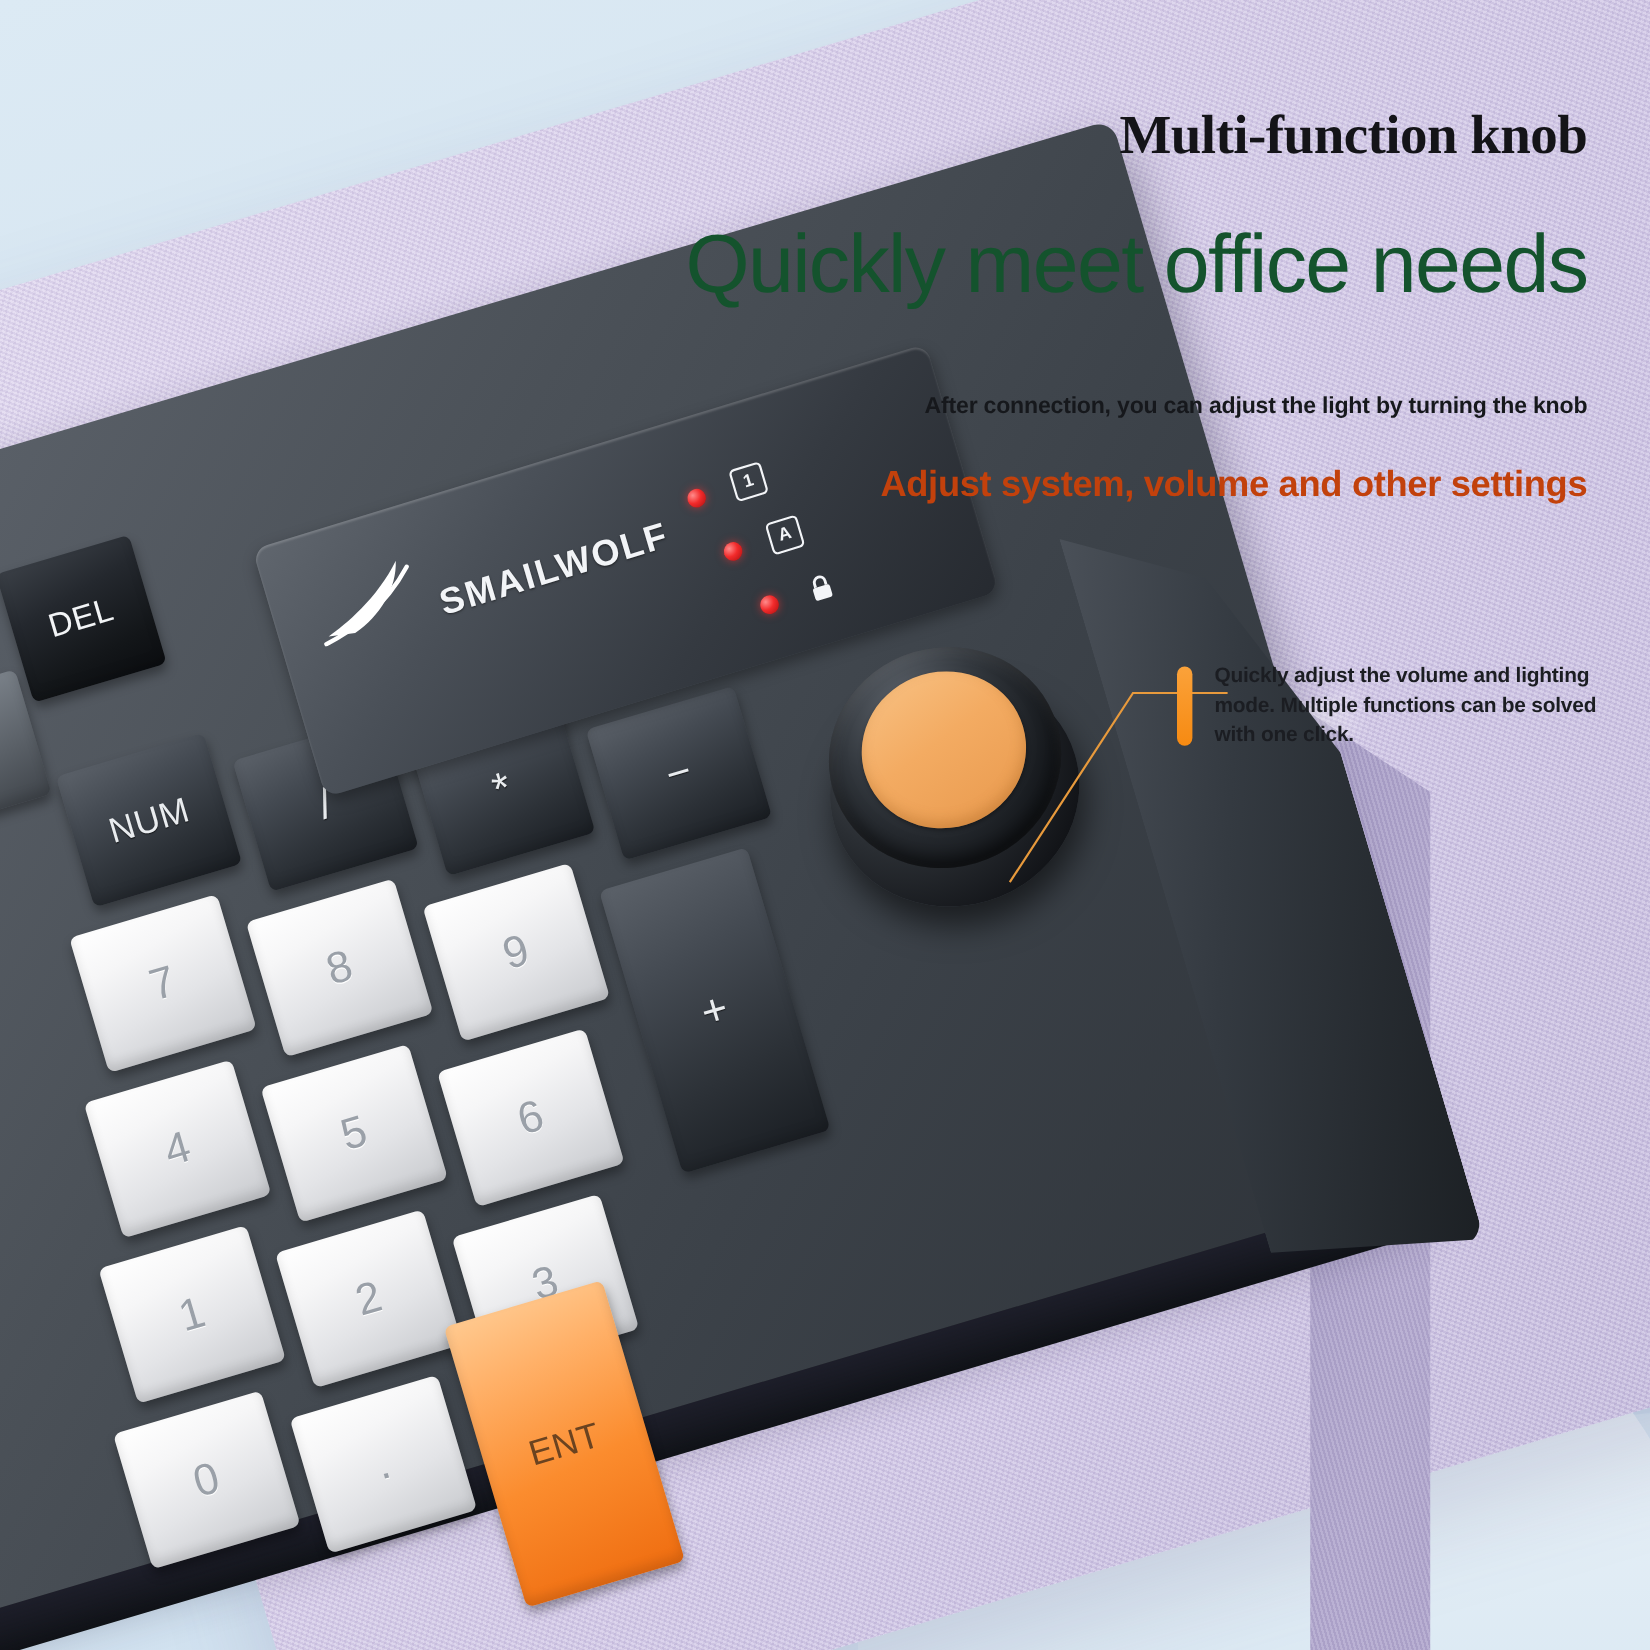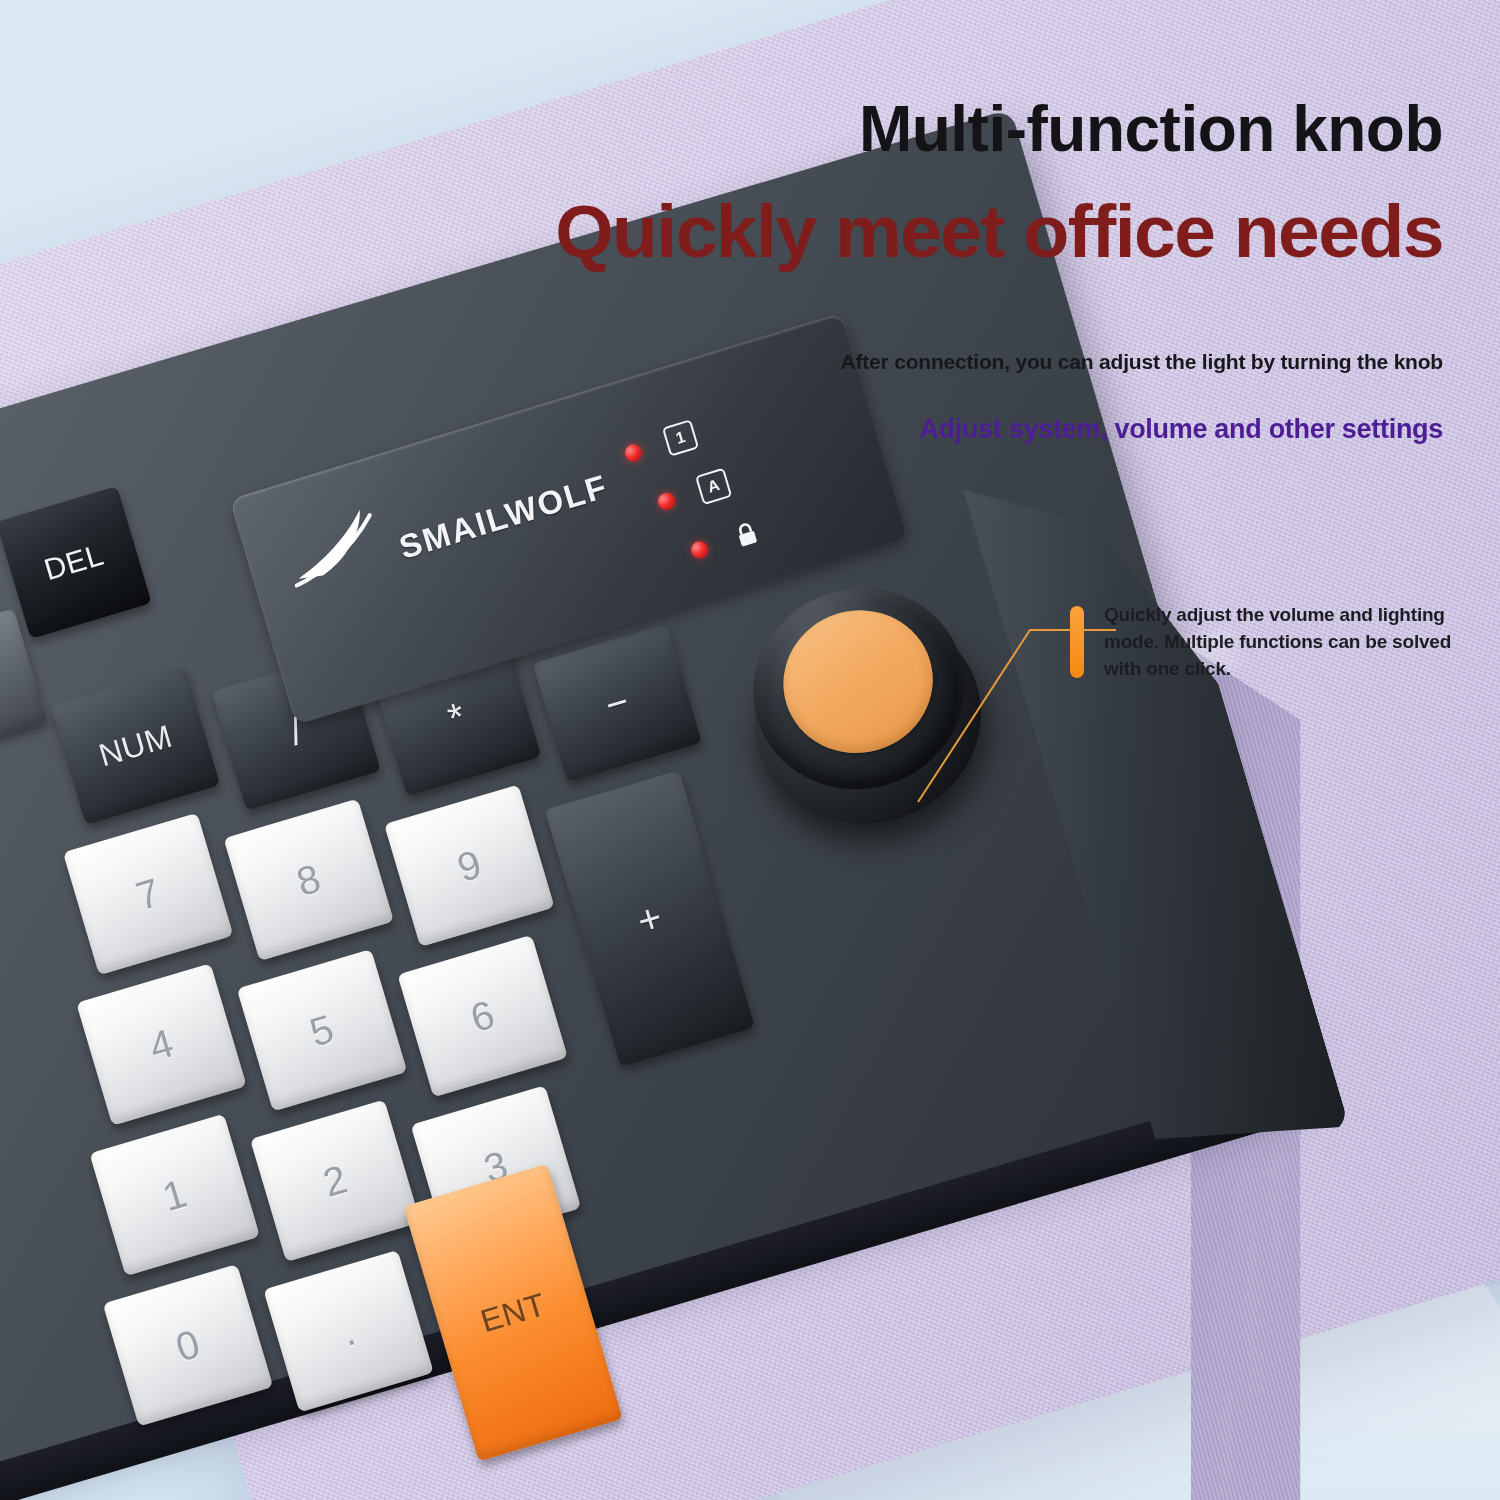--- a/index.html
+++ b/index.html
@@ -166,30 +166,30 @@
        background:radial-gradient(circle at 34% 30%, #ff8b8b 0%, #f22b2b 45%, #a80d0d 100%);
        box-shadow:0 0 8px rgba(255,50,50,.6);}
   .led-ico{width:30px;height:30px;display:flex;align-items:center;justify-content:center;
            color:#f3f5f8;font-size:17px;font-weight:bold;}
   .led-box{border:2.5px solid #f3f5f8;border-radius:5px;width:26px;height:26px;
            display:flex;align-items:center;justify-content:center;font-size:16px;}
 
   
   .txt{position:absolute;right:57px;top:96px;width:980px;text-align:right;}
   .h-small{
-    font-size:64px;font-weight:bold;color:#141418;letter-spacing:-.5px;line-height:1.05;
-    font-family:Liberation Sans, sans-serif;
+    font-size:50px;font-weight:bold;color:#141418;letter-spacing:-.5px;line-height:1.05;
+    font-family:Liberation Serif, serif;
   }
   .h-big{
-    margin-top:30px;
-    font-size:75px;font-weight:bold;color:#7f1d1d;letter-spacing:-1.5px;line-height:1.02;
+    margin-top:52px;
+    font-size:75px;font-weight:normal;color:#14532d;letter-spacing:-1.5px;line-height:1.02;
     font-family:"Liberation Sans", sans-serif;
   }
   .sub1{margin-top:80px;font-size:21px;font-weight:bold;color:#16181c;letter-spacing:-.2px;text-align:right;}
-  .sub2{margin-top:40px;font-size:27px;font-weight:bold;color:#4c1d95;letter-spacing:-.3px;}
+  .sub2{margin-top:40px;font-size:33px;font-weight:bold;color:#c2410c;letter-spacing:-.3px;}
 
   
   .callout{position:absolute;left:1070px;top:602px;width:400px;}
   .callout-bar{
     position:absolute;left:0;top:4px;width:14px;height:72px;border-radius:8px;
     background:linear-gradient(180deg,#fba23a,#f68a12);
   }
   .callout-text{
     position:absolute;left:34px;top:0;width:360px;
     font-size:19px;font-weight:bold;line-height:1.42;color:#1b1d22;

